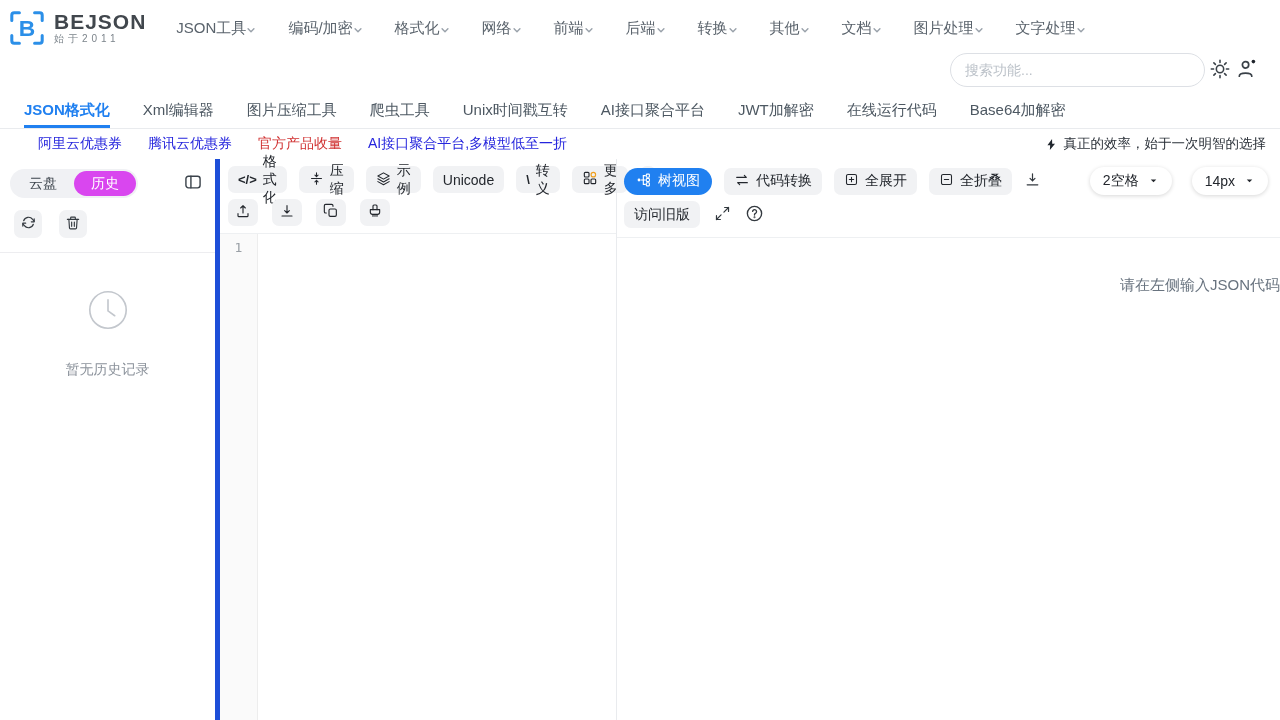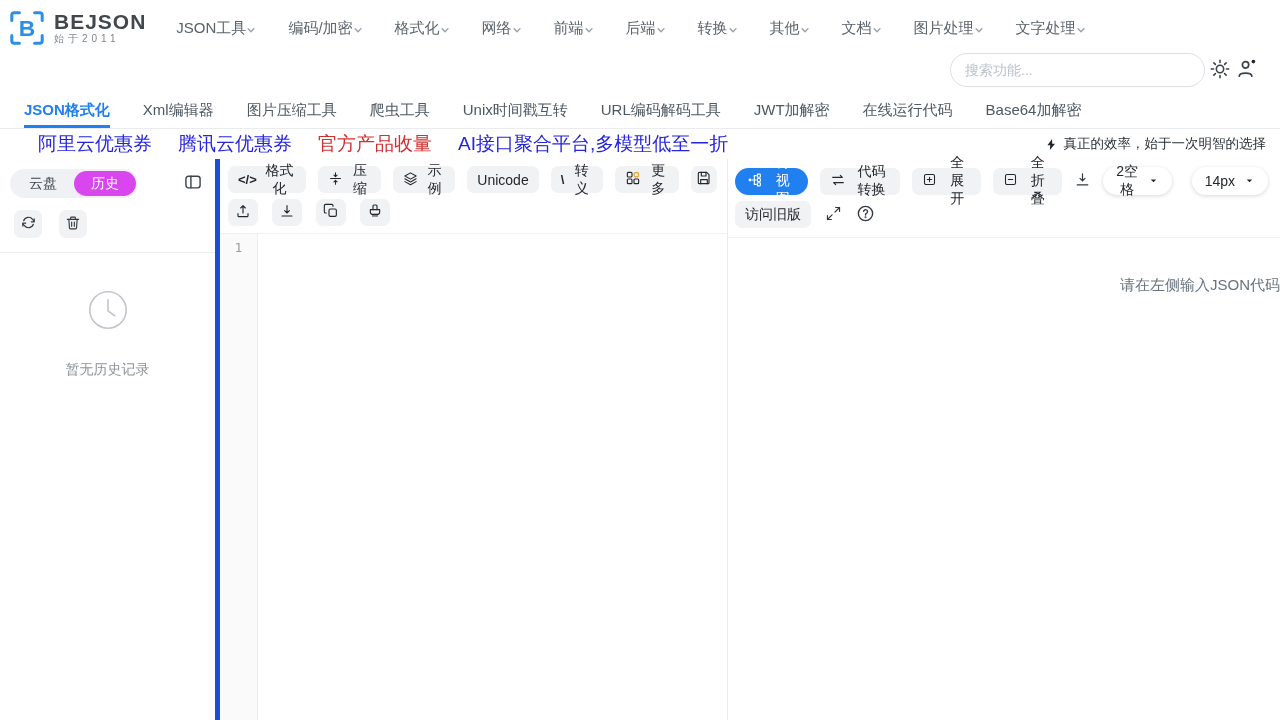--- a/index.html
+++ b/index.html
@@ -23,21 +23,21 @@
   .search-input::placeholder { color:#bcc2c9; }
   .hicon { background:none; border:none; color:#3a4148; cursor:pointer; display:flex; align-items:center; }
 
   
   .tabbar { display:flex; align-items:stretch; gap:33px; padding:0 24px; height:35px; border-bottom:1px solid #e9ebee; }
   .tab { display:flex; align-items:center; font-size:15px; color:#4d5862; cursor:pointer; border-bottom:3px solid transparent; padding-top:2px; }
   .tab.active { color:#2080f0; border-bottom-color:#2080f0; font-weight:700; }
 
   
   .promo { display:flex; align-items:center; gap:26px; height:30px; padding:0 14px 0 38px; }
-  .promo a { font-size:19px; color:#2525dd; text-decoration:none; cursor:pointer; }
+  .promo a { font-size:14px; color:#2525dd; text-decoration:none; cursor:pointer; }
   .promo a.red { color:#d03030; }
   .slogan { margin-left:auto; display:flex; align-items:center; gap:6px; font-size:13.5px; color:#2a3038; }
   .slogan .bolt { color:#20262e; display:flex; }
 
   
   .main { flex:1; display:flex; min-height:0; }
 
   
   .sidebar { width:220px; border-right:5px solid #1d4ed8; display:flex; flex-direction:column; }
   .side-top { display:flex; align-items:center; justify-content:space-between; padding:10px 12px 4px 10px; }
@@ -59,21 +59,21 @@
   .tbtn { background:#f1f2f4; border:none; border-radius:7px; height:27px; padding:0 10px; font-size:14px; color:#23272d; display:inline-flex; align-items:center; gap:6px; cursor:pointer; font-family:inherit; }
   .tbtn .glyph { font-size:13px; font-weight:bold; }
   .tbtn.icon-only { width:30px; padding:0; justify-content:center; }
   .push-right { margin-left:auto; }
   .ed-body { flex:1; display:flex; min-height:0; }
   .gutter { width:38px; background:#fafafa; border-right:1px solid #ededed; padding-top:6px; text-align:center;
     font-family:"DejaVu Sans Mono","Liberation Mono",monospace; font-size:13px; color:#9aa0a6; }
   .code-area { flex:1; background:#fff; cursor:text; }
 
   
-  .preview-panel { width:553px; border-left:1px solid #e9ebee; display:flex; flex-direction:column; }
+  .preview-panel { width:664px; border-left:1px solid #e9ebee; display:flex; flex-direction:column; }
   .pv-toolbar { padding:8px 12px 9px 7px; border-bottom:1px solid #eef0f2; }
   .pill-active { background:#2080f0; border:none; color:#fff; border-radius:14px; height:27px; padding:0 12px; font-size:14px; display:inline-flex; align-items:center; gap:6px; cursor:pointer; font-family:inherit; }
   .select { background:#fff; border:none; box-shadow:0 1px 4px rgba(0,0,0,.16); border-radius:14px; height:28px; padding:0 13px; font-size:14px; color:#23272d; display:inline-flex; align-items:center; gap:9px; cursor:pointer; font-family:inherit; }
   .ghost-icon { background:none; border:none; color:#33393f; display:flex; align-items:center; cursor:pointer; }
   .pv-body { flex:1; }
   .pv-placeholder { margin-top:38px; text-align:right; font-size:15px; color:#68737f; }
 </style>
 </head>
 <body>
 
@@ -196,21 +196,21 @@
     <div class="tab">
         <span>图片压缩工具</span>
       </div>
     <div class="tab">
         <span>爬虫工具</span>
       </div>
     <div class="tab">
         <span>Unix时间戳互转</span>
       </div>
     <div class="tab">
-        <span>URL编码解码工具</span>
+        <span>AI接口聚合平台</span>
       </div>
     <div class="tab">
         <span>JWT加解密</span>
       </div>
     <div class="tab">
         <span>在线运行代码</span>
       </div>
     <div class="tab">
         <span>Base64加解密</span>
       </div>

